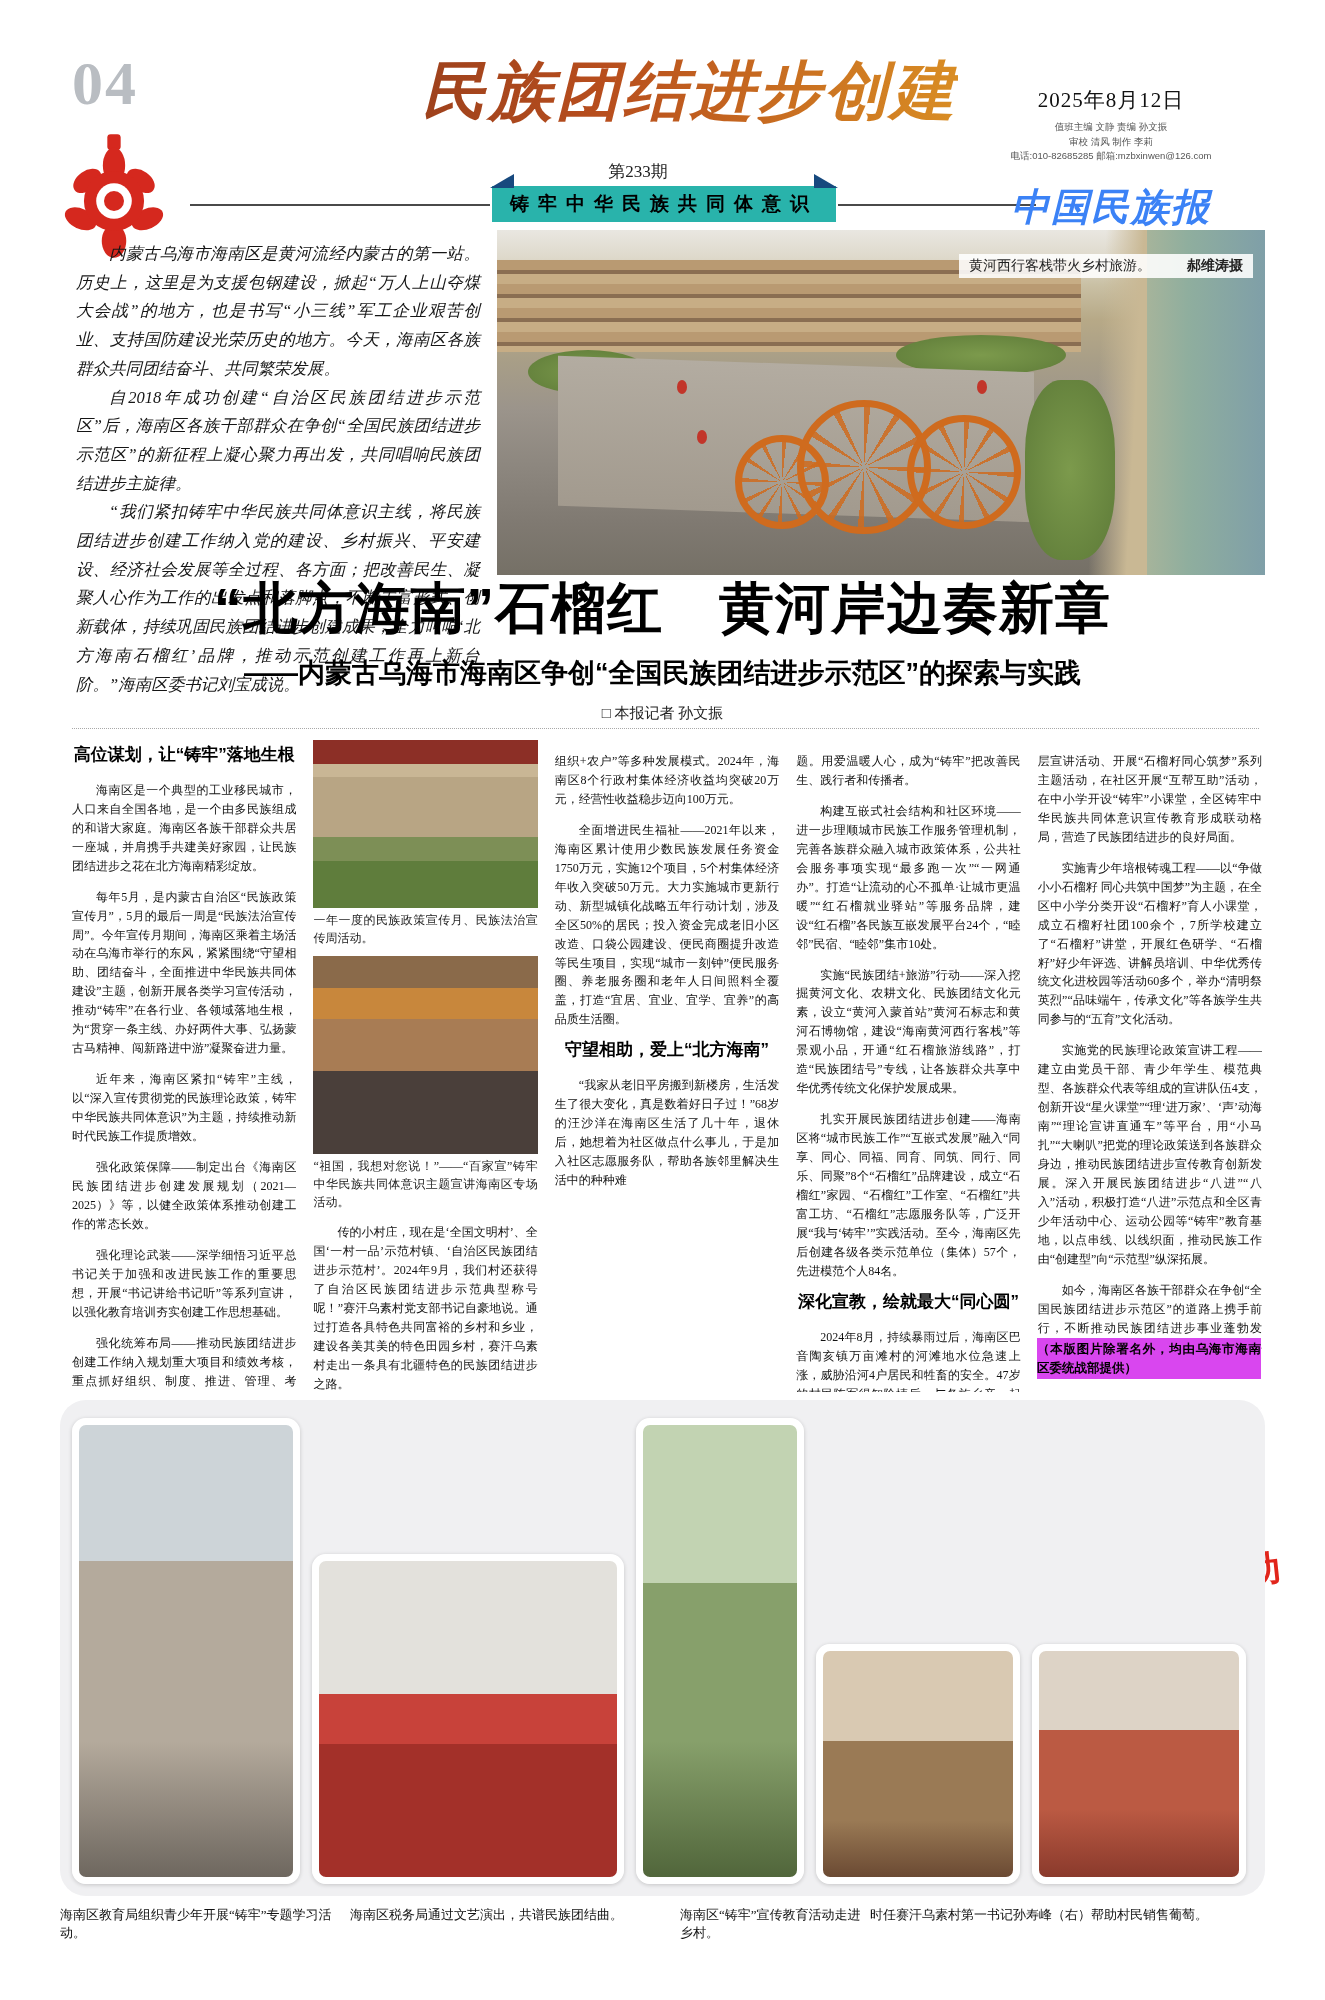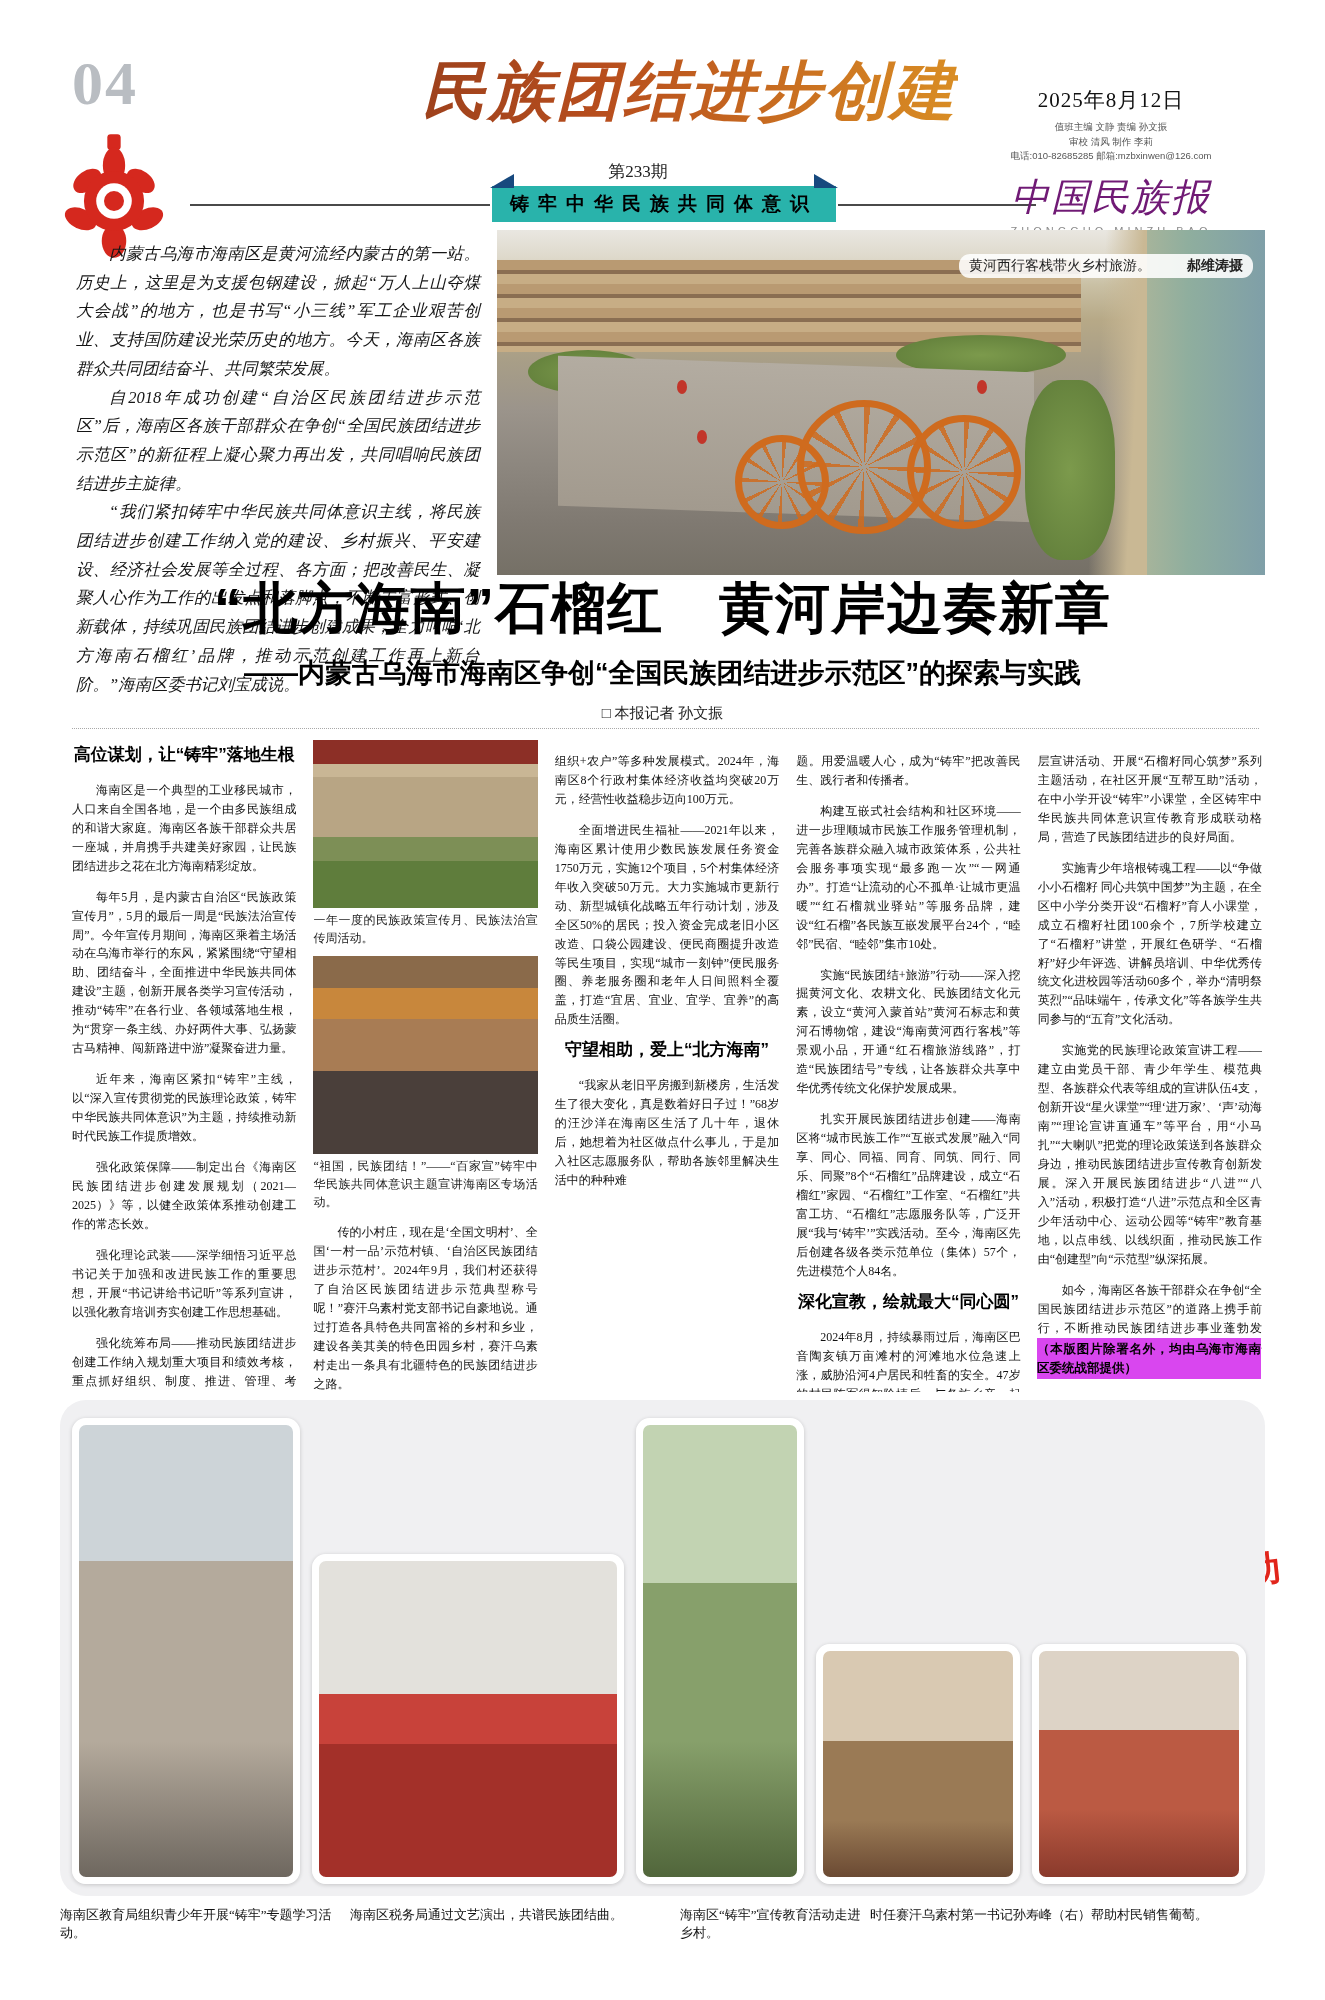--- a/index.html
+++ b/index.html
@@ -16,21 +16,21 @@
   .rule-right{position:absolute;left:838px;top:204px;width:198px;height:2px;background:#4a4a4a;}
   .banner{position:absolute;left:492px;top:186px;width:344px;height:36px;background:#29b3ab;
           display:flex;align-items:center;justify-content:center;color:#000000;font-weight:700;
           font-size:19px;letter-spacing:9px;font-family:"Liberation Sans","DejaVu Sans",sans-serif;}
   .banner::before,.banner::after{content:"";position:absolute;top:-12px;width:0;height:0;border-style:solid;}
   .banner::before{left:-2px;border-width:0 0 14px 24px;border-color:transparent transparent #17497e transparent;}
   .banner::after{right:-2px;border-width:0 24px 14px 0;border-color:transparent transparent #17497e transparent;}
   .dateline{position:absolute;right:64px;top:86px;width:300px;text-align:center;}
   .date-txt{font-size:21px;color:#111;letter-spacing:1px;}
   .staff{margin-top:6px;font-size:9.5px;color:#555;line-height:1.55;font-family:"Liberation Sans","DejaVu Sans",sans-serif;}
-  .brand{margin-top:8px;font-size:38px;font-weight:400;color:#701a75;letter-spacing:2px;font-style:italic;}
+  .brand{margin-top:18px;font-size:38px;font-weight:700;color:#3b82f6;letter-spacing:2px;font-style:italic;}
   .brand-py{margin-top:2px;font-size:11px;letter-spacing:4px;color:#8a8a8a;font-family:"Liberation Sans","DejaVu Sans",sans-serif;}
   
   .intro{position:absolute;left:76px;top:240px;width:404px;font-size:16.5px;line-height:1.74;
          text-align:justify;font-style:italic;color:#151515;}
   .intro p{margin:0;text-indent:2em;}
   .hero{position:absolute;left:497px;top:230px;width:768px;height:345px;overflow:hidden;
         background:linear-gradient(180deg,#e9e7e1 0%,#ded9cb 8%,#c9c0a4 16%,#b7a987 26%,#a89e87 38%,#9b948b 52%,#8d877f 68%,#807a72 84%,#757066 100%);}
   .hero-river{position:absolute;right:0;top:0;bottom:0;width:118px;background:linear-gradient(90deg,#a6b49b,#8fae9e 35%,#7f9fa8);}
   .hero-bank{position:absolute;right:104px;top:0;bottom:0;width:64px;background:linear-gradient(90deg,rgba(201,184,148,0),#c9b894 60%);transform:skewX(-3deg);}
   .hero-village{position:absolute;left:0;top:30px;width:76%;height:92px;
@@ -41,21 +41,21 @@
   .hg2{left:52%;top:105px;width:170px;height:40px;}
   .hg3{right:150px;top:150px;width:90px;height:180px;border-radius:40%;}
   .hero-wheel{position:absolute;border:7px solid #cf6b1e;border-radius:50%;
         background:repeating-conic-gradient(rgba(207,107,30,.85) 0deg 6deg,rgba(255,255,255,0) 6deg 30deg);}
   .hw1{left:300px;top:170px;width:120px;height:120px;}
   .hw2{left:410px;top:185px;width:100px;height:100px;}
   .hw3{left:238px;top:205px;width:80px;height:80px;}
   .hero-lantern{position:absolute;width:10px;height:14px;border-radius:50%;background:#c2352a;}
   .hl1{left:180px;top:150px;} .hl2{left:200px;top:200px;} .hl3{left:480px;top:150px;}
   .hero-caption{position:absolute;top:24px;right:12px;background:rgba(255,255,255,.88);padding:3px 10px;
-        font-size:14px;color:#222;display:flex;gap:36px;align-items:baseline;border-radius:11px;}
+        font-size:14px;color:#222;display:flex;gap:36px;align-items:baseline;}
   .hero-credit{font-weight:700;}
   
   .headline-block{position:absolute;left:0;top:578px;width:100%;text-align:center;}
   .headline-main{font-size:55px;font-weight:900;color:#000;letter-spacing:1px;line-height:1.1;
         font-family:"Liberation Sans","DejaVu Sans",sans-serif;}
   .headline-sub{margin-top:16px;font-size:27px;font-weight:700;color:#000;
         font-family:"Liberation Sans","DejaVu Sans",sans-serif;}
   .byline{margin-top:13px;font-size:15px;color:#222;}
   .head-rule{position:absolute;left:72px;right:66px;top:728px;border-top:1px dotted #a8a8a8;}
   
@@ -171,21 +171,21 @@
       <p>强化政策保障——制定出台《海南区民族团结进步创建发展规划（2021—2025）》等，以健全政策体系推动创建工作的常态长效。</p>
       <p>强化理论武装——深学细悟习近平总书记关于加强和改进民族工作的重要思想，开展“书记讲给书记听”等系列宣讲，以强化教育培训夯实创建工作思想基础。</p>
       <p>强化统筹布局——推动民族团结进步创建工作纳入规划重大项目和绩效考核，重点抓好组织、制度、推进、管理、考评“五个保障体系”建设，配齐配强配优镇（街道）、村（社区）民族工作人员，在凝聚创建工作合力、夯实创建工作格局上做实做细，做出成效。</p>
 
     </div>
 
     <div class="col">
       <div class="mid-photo mp1"></div>
       <div class="photo-cap">一年一度的民族政策宣传月、民族法治宣传周活动。</div>
       <div class="mid-photo mp2"></div>
-      <div class="photo-cap">“祖国，民族团结！”——“百家宣”铸牢中华民族共同体意识主题宣讲海南区专场活动。</div>
+      <div class="photo-cap">“祖国，我想对您说！”——“百家宣”铸牢中华民族共同体意识主题宣讲海南区专场活动。</div>
       <p>传的小村庄，现在是‘全国文明村’、全国‘一村一品’示范村镇、‘自治区民族团结进步示范村’。2024年9月，我们村还获得了自治区民族团结进步示范典型称号呢！”赛汗乌素村党支部书记自豪地说。通过打造各具特色共同富裕的乡村和乡业，建设各美其美的特色田园乡村，赛汗乌素村走出一条具有北疆特色的民族团结进步之路。</p>
 
     </div>
 
     <div class="col">
       <p style="text-indent:0">组织+农户”等多种发展模式。2024年，海南区8个行政村集体经济收益均突破20万元，经营性收益稳步迈向100万元。</p>
       <p>全面增进民生福祉——2021年以来，海南区累计使用少数民族发展任务资金1750万元，实施12个项目，5个村集体经济年收入突破50万元。大力实施城市更新行动、新型城镇化战略五年行动计划，涉及全区50%的居民；投入资金完成老旧小区改造、口袋公园建设、便民商圈提升改造等民生项目，实现“城市一刻钟”便民服务圈、养老服务圈和老年人日间照料全覆盖，打造“宜居、宜业、宜学、宜养”的高品质生活圈。</p>
       <p class="subhead">守望相助，爱上“北方海南”</p>
       <p>“我家从老旧平房搬到新楼房，生活发生了很大变化，真是数着好日子过！”68岁的汪沙洋在海南区生活了几十年，退休后，她想着为社区做点什么事儿，于是加入社区志愿服务队，帮助各族邻里解决生活中的种种难</p>
     </div>

